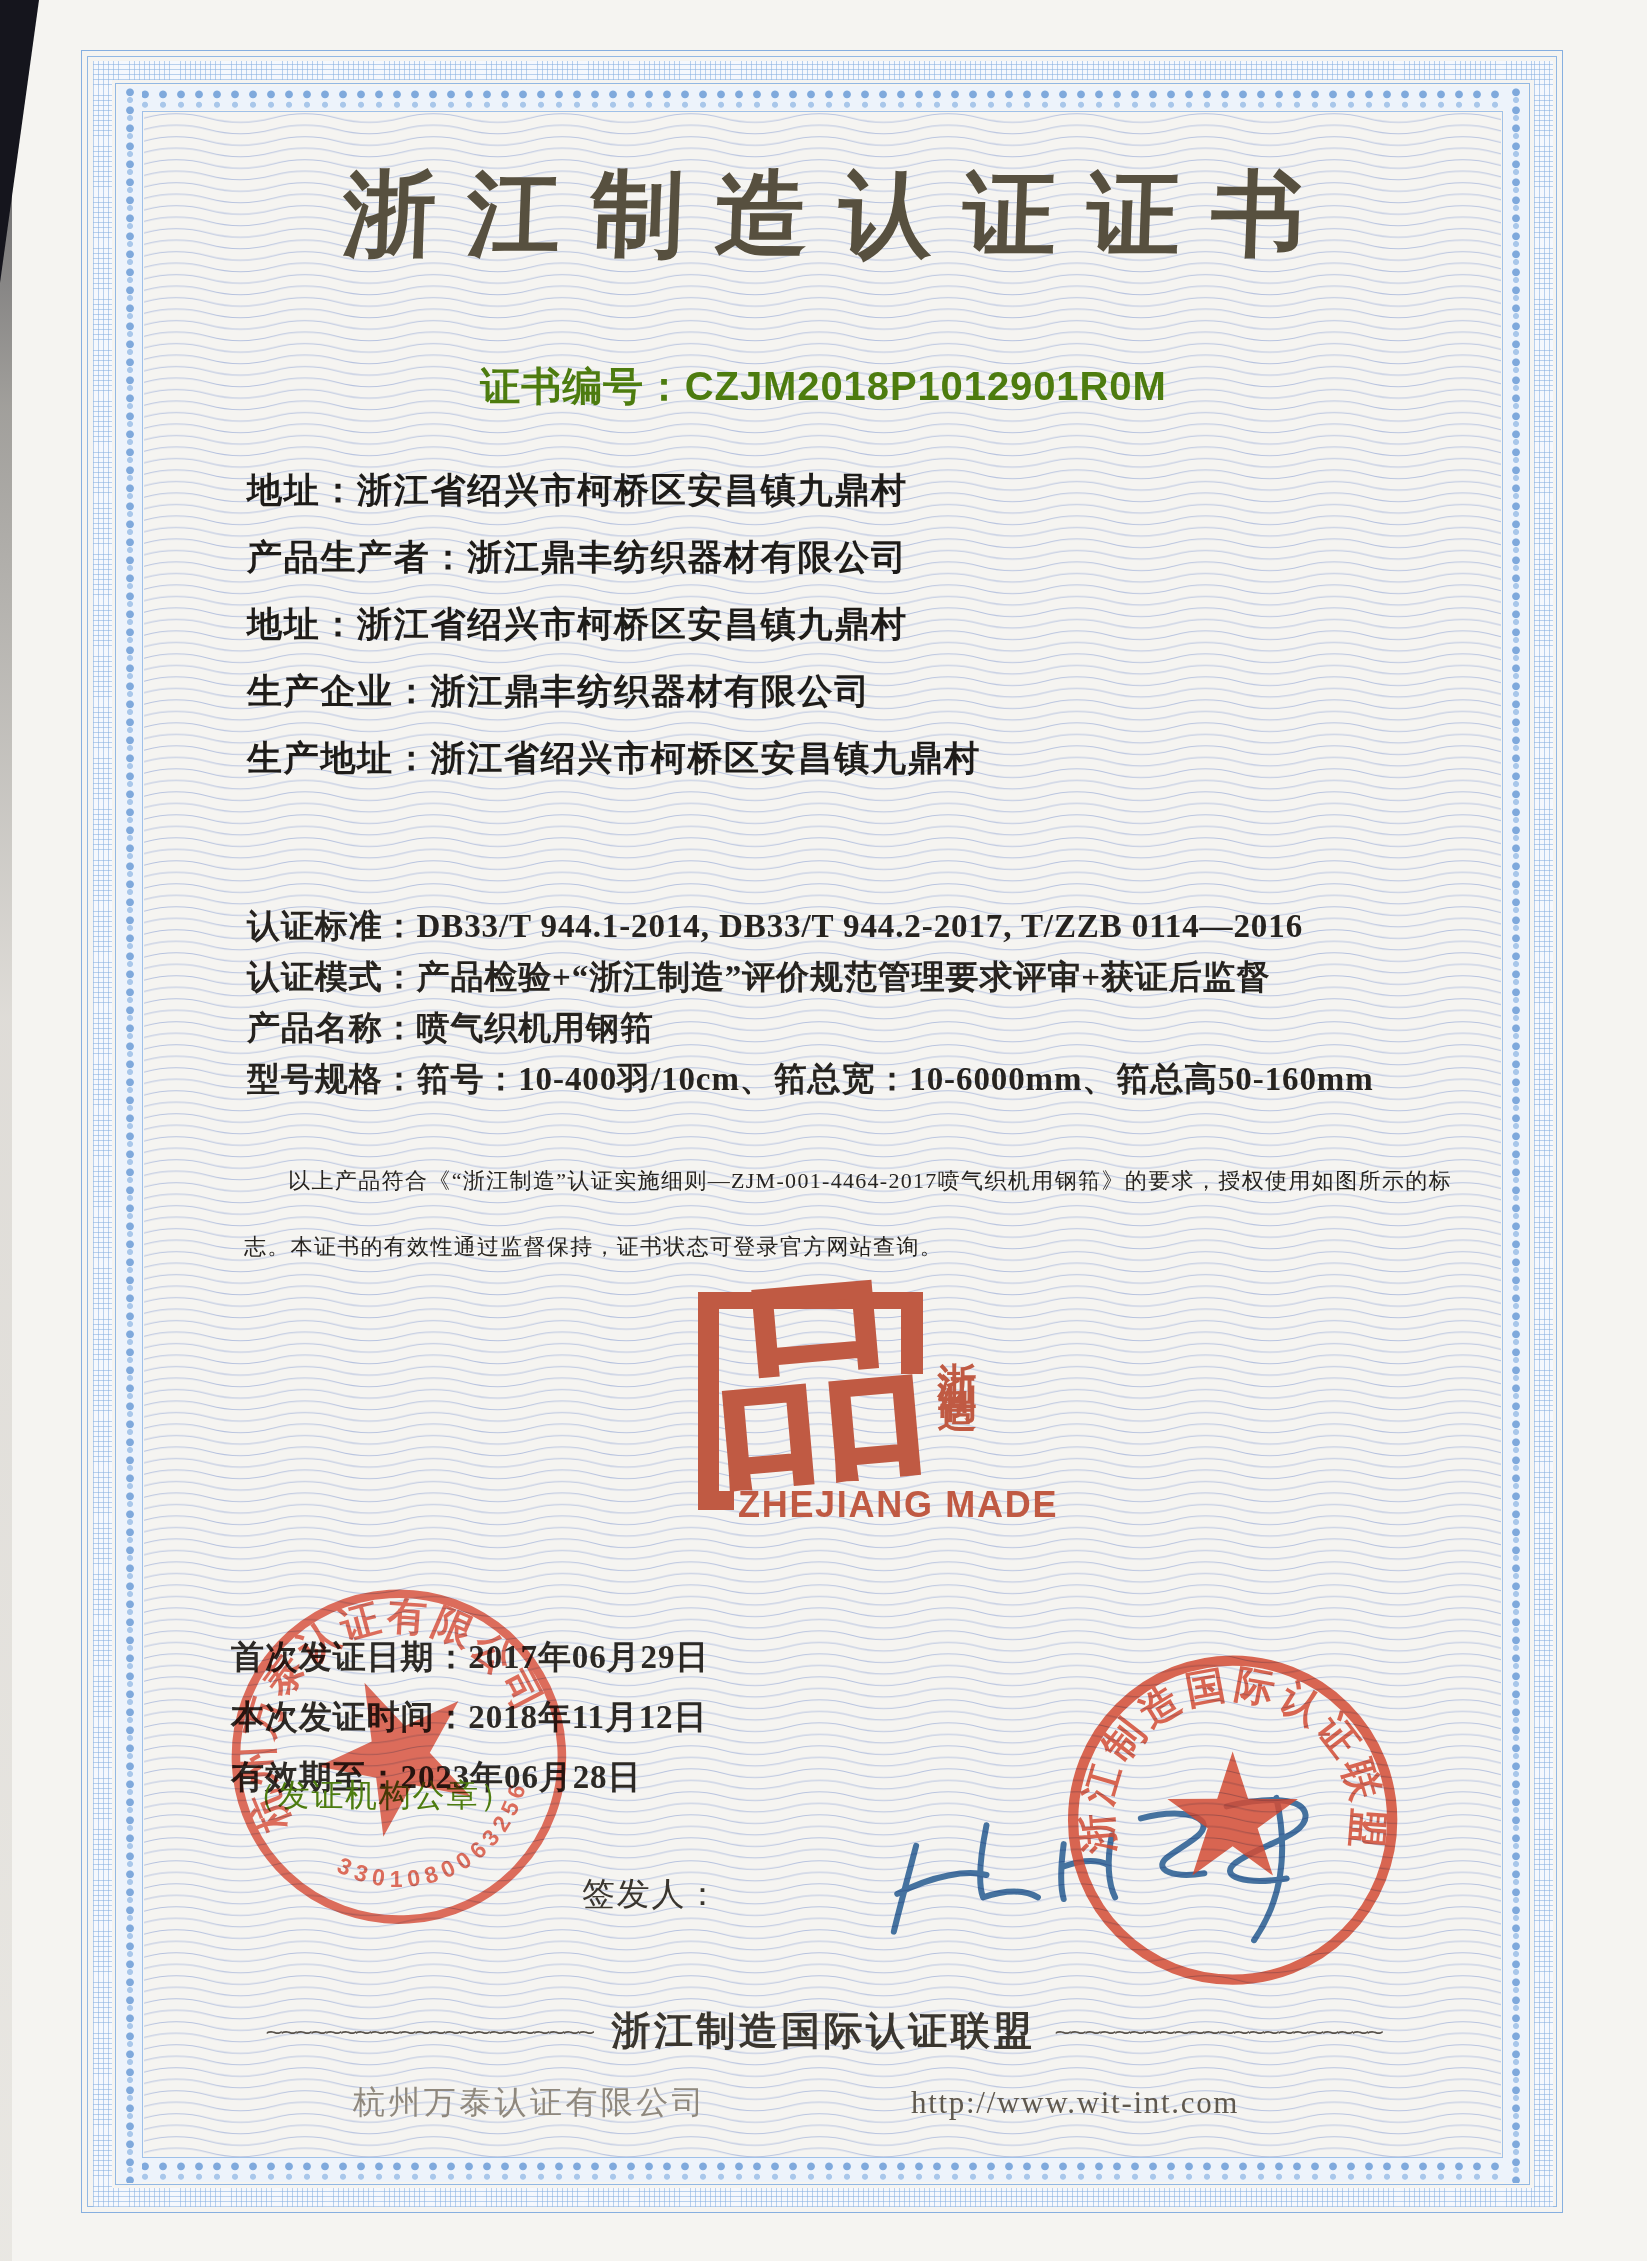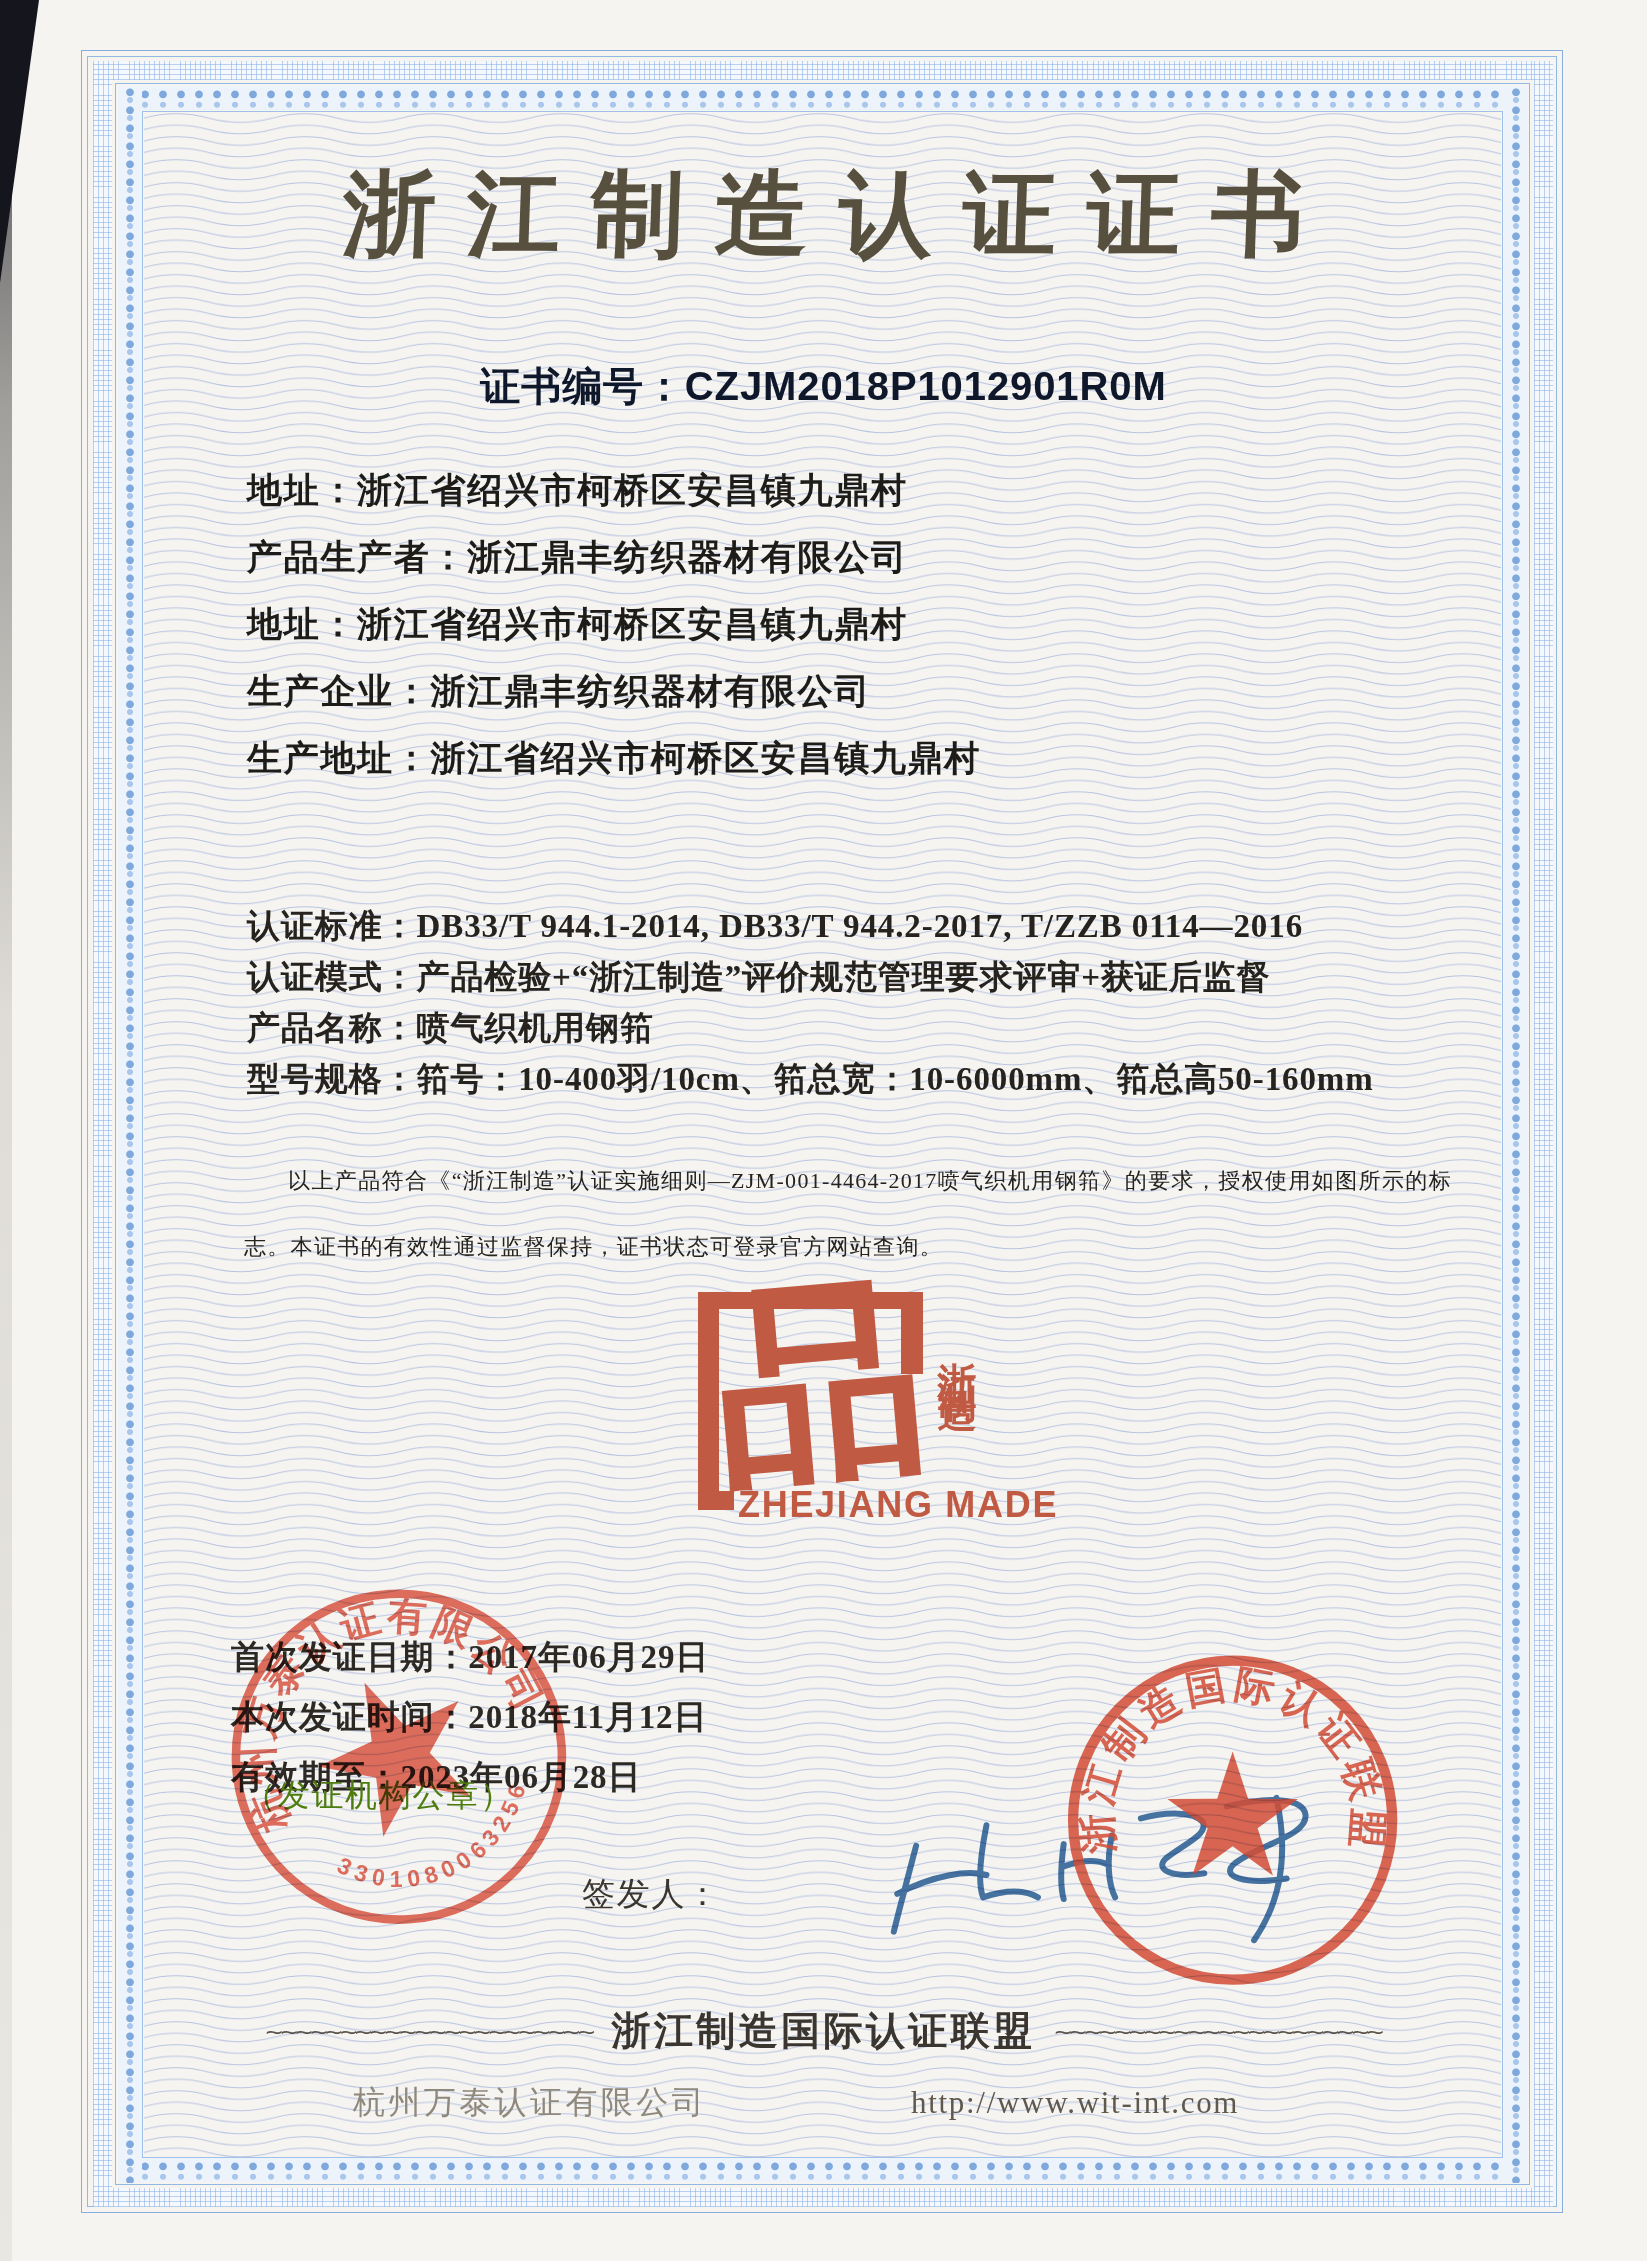--- a/index.html
+++ b/index.html
@@ -25,21 +25,21 @@
     background-size:18px 24px;}
   .floral.vert{background-size:24px 18px;}
 
   .waves{position:absolute;left:144px;top:112px;z-index:0;}
 
   
   .title{position:absolute;left:0;right:0;top:156px;text-align:center;z-index:2;
     font-family:"DejaVu Serif",serif;font-weight:700;font-size:93px;line-height:1.25;
     letter-spacing:31px;text-indent:31px;color:#57503f;transform:skewX(-2deg);}
   .certno{position:absolute;left:0;right:0;top:359px;text-align:center;z-index:2;
-    font-family:"Liberation Sans",sans-serif;font-weight:700;font-size:40px;color:#0f172a;letter-spacing:0.9px;}
+    font-family:"Liberation Sans",sans-serif;font-weight:700;font-size:40px;color:#4d7c0f;letter-spacing:0.9px;}
   .info{position:absolute;left:247px;top:468px;z-index:2;font-family:"Liberation Sans",sans-serif;
     font-weight:700;font-size:35px;color:#1e1c19;letter-spacing:1.7px;}
   .info div{height:67px;line-height:43px;}
   .specs{position:absolute;left:247px;top:906px;z-index:2;font-weight:700;font-size:33px;
     color:#26231f;letter-spacing:0.9px;}
   .specs div{height:51px;line-height:41px;}
   .para{position:absolute;left:244px;top:1148px;width:1208px;z-index:2;
     font-size:22px;line-height:66px;letter-spacing:1.3px;text-align:justify;text-indent:2em;color:#26231f;}
 
   

